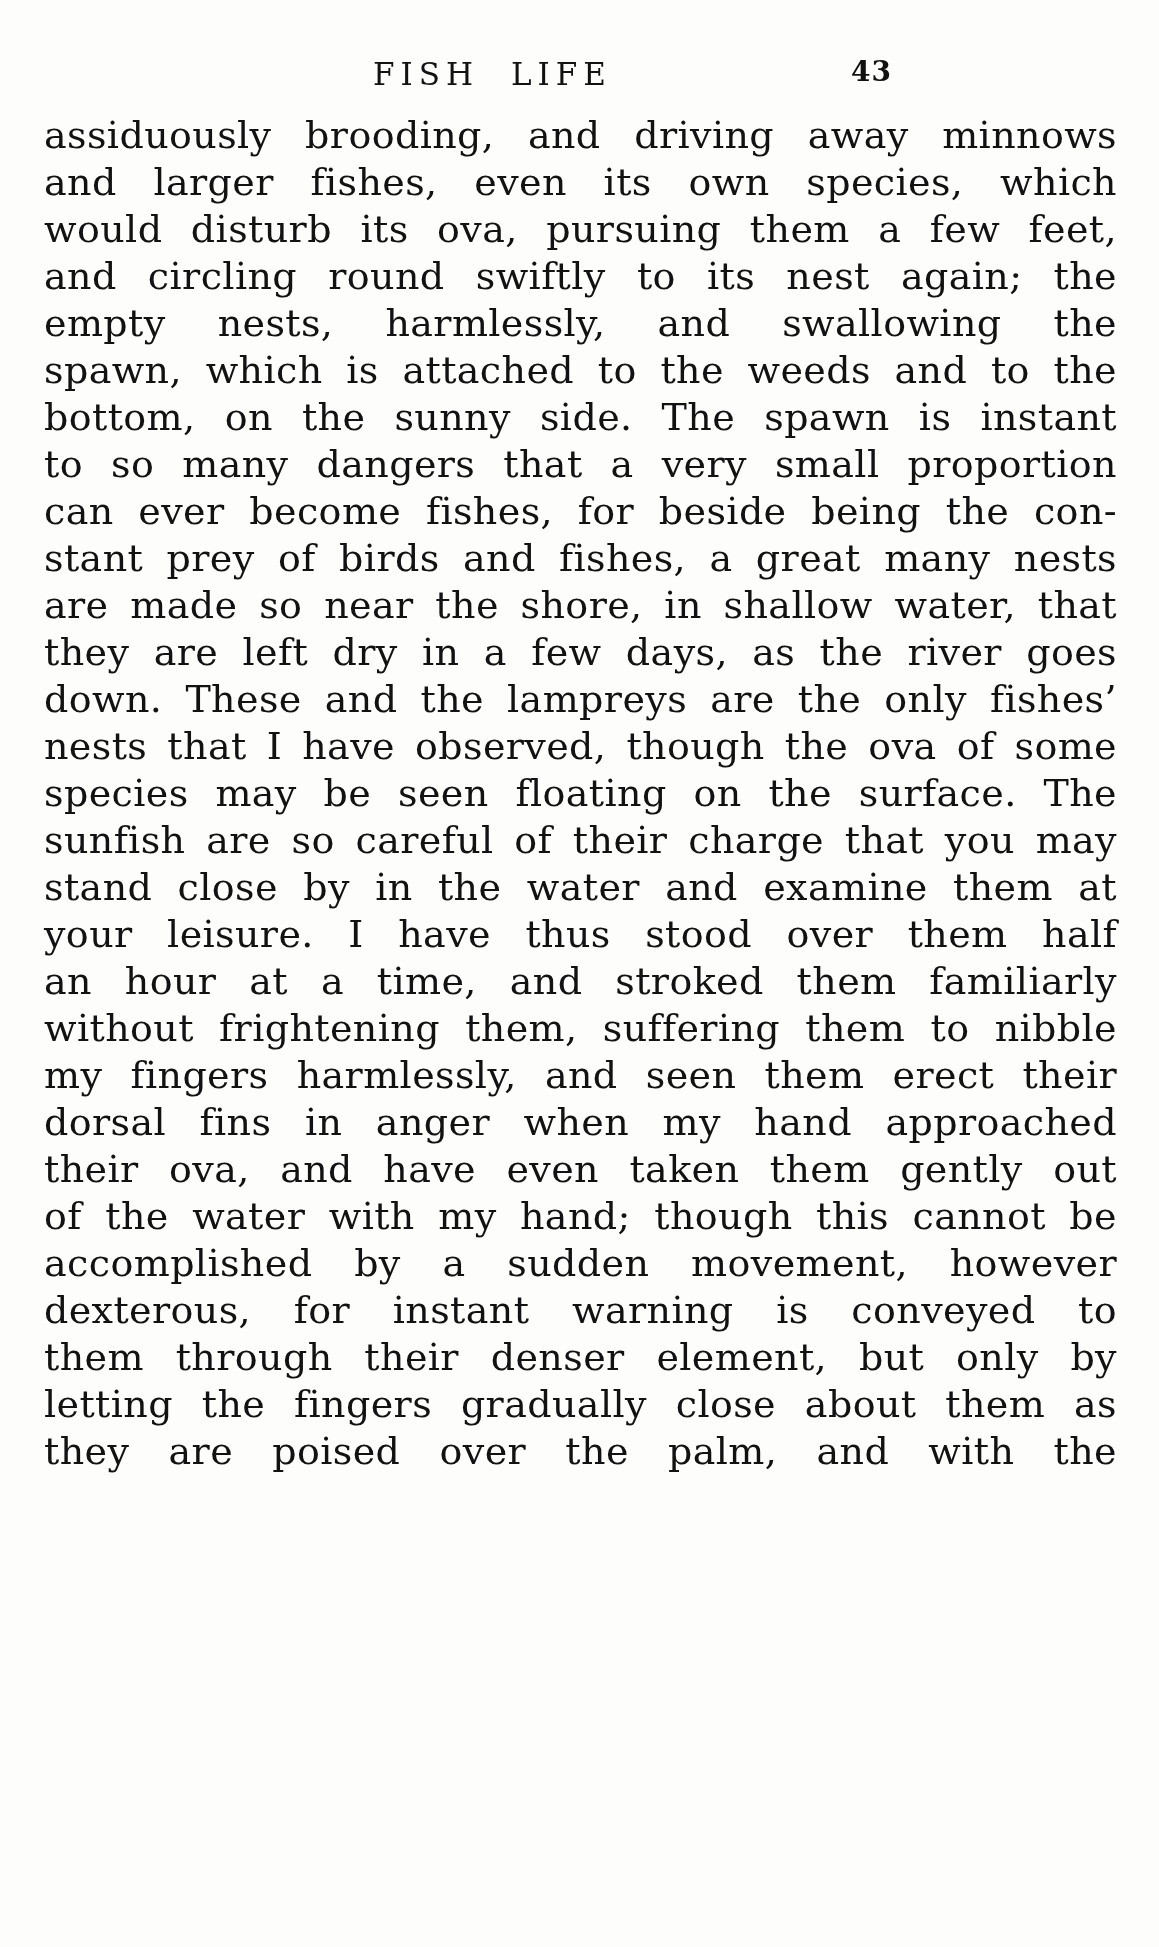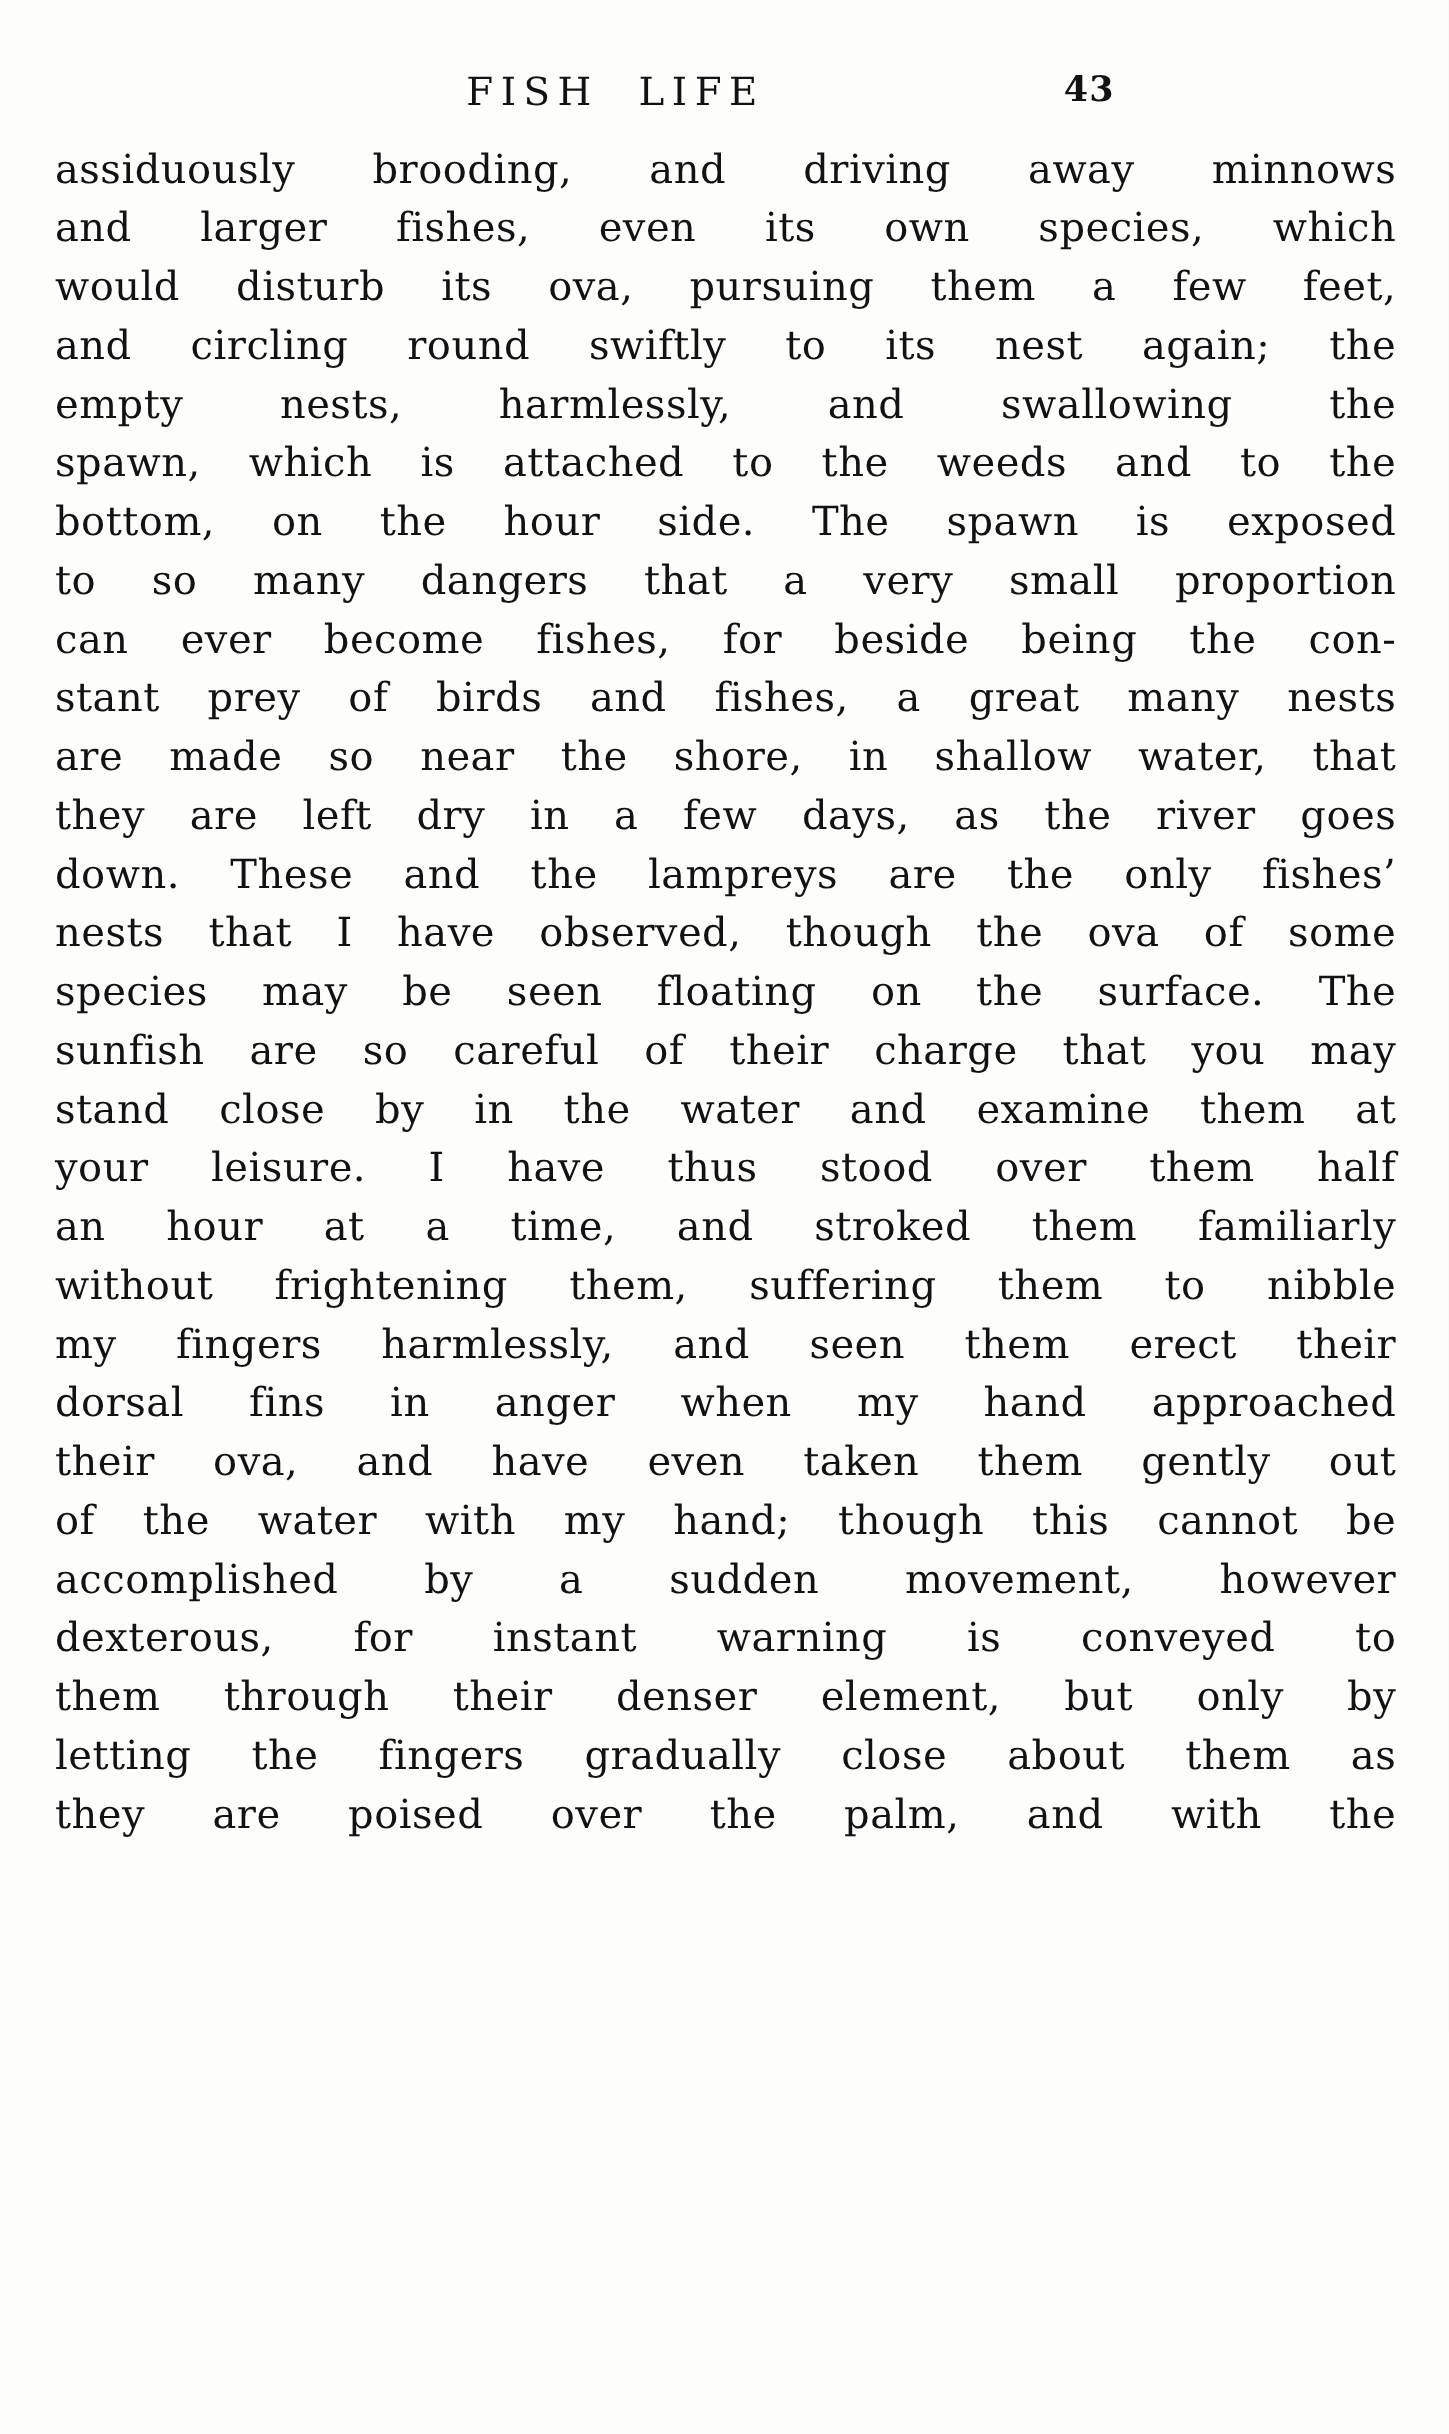--- a/index.html
+++ b/index.html
@@ -42,21 +42,21 @@
     font-weight: 700;
     letter-spacing: 1px;
   }
   .body-text {
     position: absolute;
     left: 44px;
     right: 42px;
     top: 112px;
   }
   .line {
-    font-size: 32px;
+    font-size: 38px;
     line-height: 47px;
     letter-spacing: 0.4px;
     text-align: justify;
     text-align-last: justify;
     -moz-text-align-last: justify;
     white-space: normal;
   }
 </style>
 </head>
 <body>
@@ -66,21 +66,21 @@
     <span class="running-title">FISH LIFE</span>
     <span class="page-number">43</span>
   </div>
   <div class="body-text">
       <div class="line">assiduously brooding, and driving away minnows</div>
       <div class="line">and larger fishes, even its own species, which</div>
       <div class="line">would disturb its ova, pursuing them a few feet,</div>
       <div class="line">and circling round swiftly to its nest again; the</div>
       <div class="line">empty nests, harmlessly, and swallowing the</div>
       <div class="line">spawn, which is attached to the weeds and to the</div>
-      <div class="line">bottom, on the hour side.  The spawn is exposed</div>
+      <div class="line">bottom, on the sunny side.  The spawn is instant</div>
       <div class="line">to so many dangers that a very small proportion</div>
       <div class="line">can ever become fishes, for beside being the con-</div>
       <div class="line">stant prey of birds and fishes, a great many nests</div>
       <div class="line">are made so near the shore, in shallow water, that</div>
       <div class="line">they are left dry in a few days, as the river goes</div>
       <div class="line">down.  These and the lampreys are the only fishes’</div>
       <div class="line">nests that I have observed, though the ova of some</div>
       <div class="line">species may be seen floating on the surface.  The</div>
       <div class="line">sunfish are so careful of their charge that you may</div>
       <div class="line">stand close by in the water and examine them at</div>

